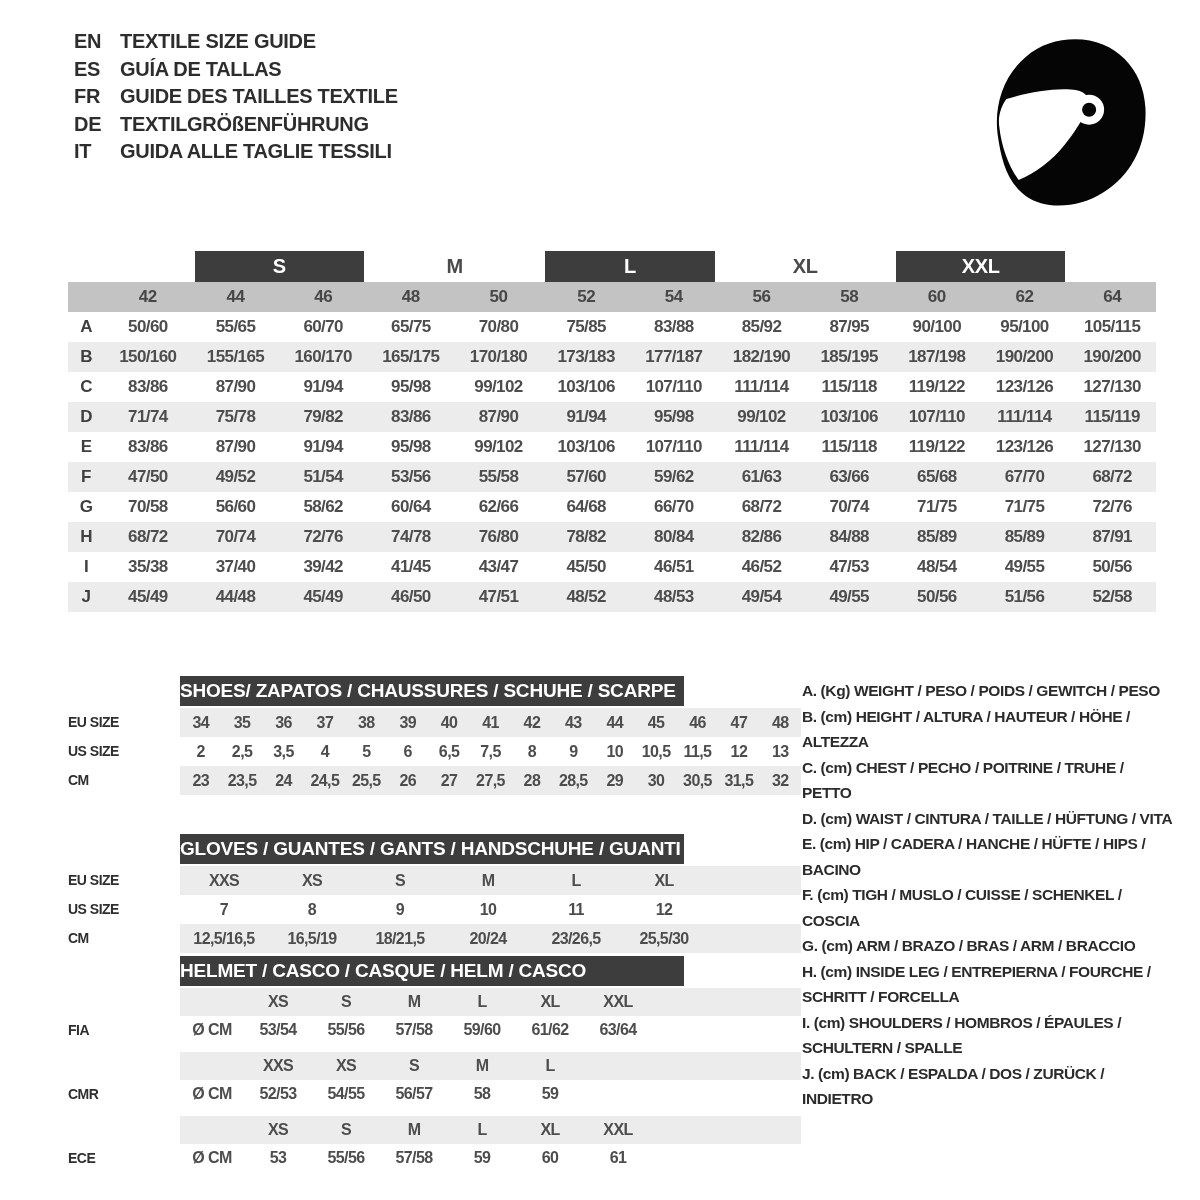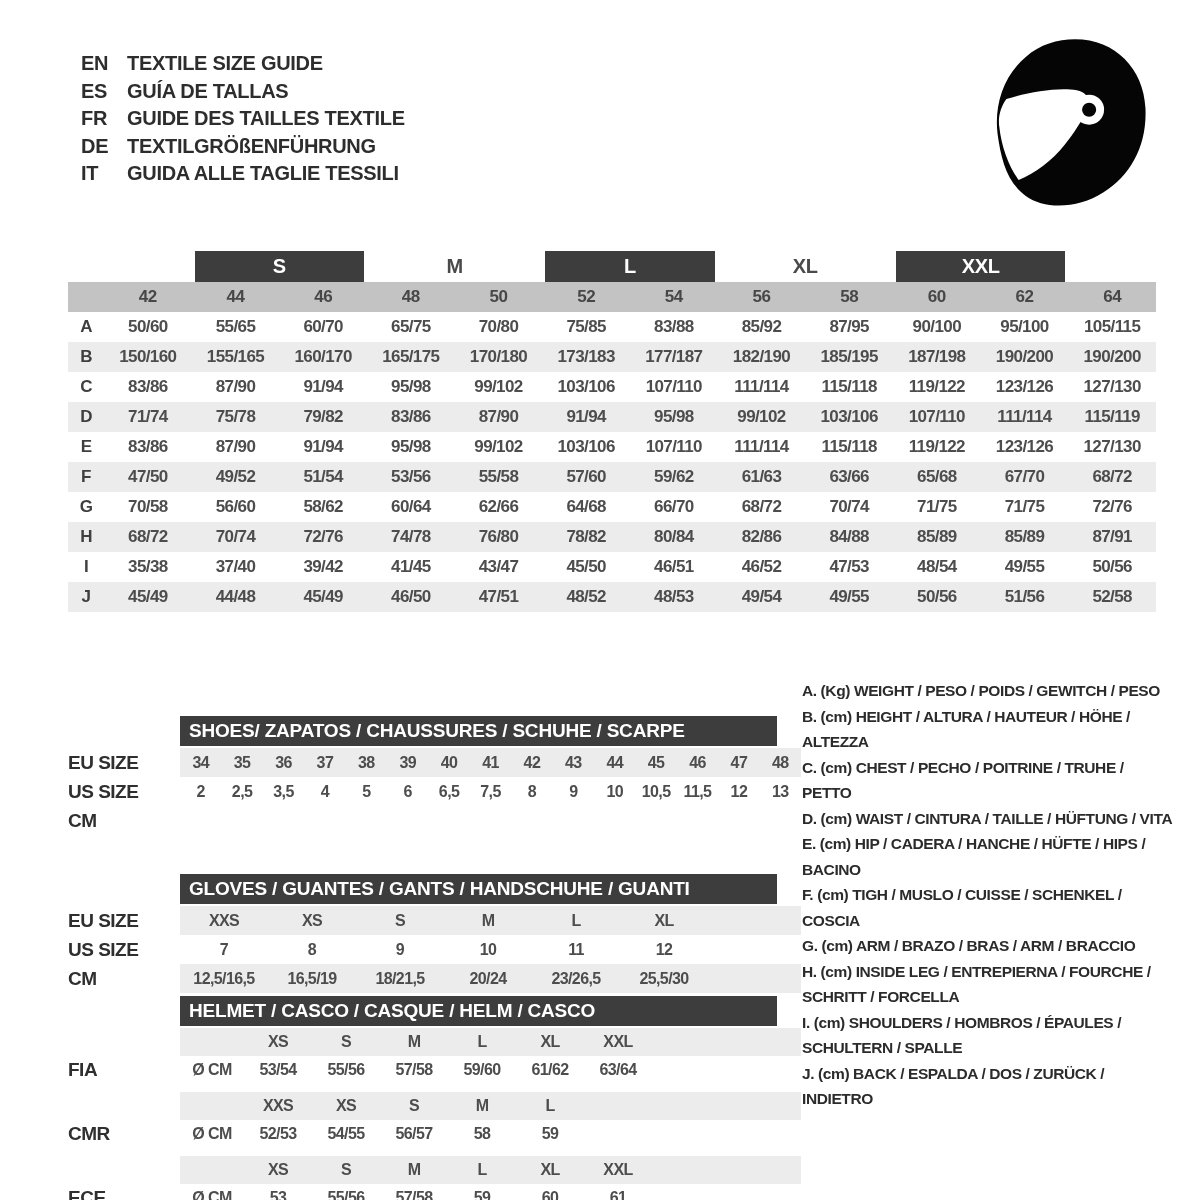--- a/index.html
+++ b/index.html
@@ -2,21 +2,21 @@
 <html style="--dark: #3d3d3d; --band: #c3c3c3; --stripe: #ececec; --txt: #4d4d4d; --txt2: #2d2d2d;"><head>
 <meta charset="utf-8">
 <style>
   html,body{margin:0;padding:0;background:#fff;}
   .page{position:relative;width:1200px;height:1200px;background:#fff;overflow:hidden;
         font-family:"Liberation Sans",sans-serif;font-weight:bold;
         -webkit-font-smoothing:antialiased;}
   :root{--dark:#3d3d3d;--band:#c3c3c3;--stripe:#ececec;--txt:#4d4d4d;--txt2:#2d2d2d;}
 
   
-  .lang-block{position:absolute;left:74px;top:50px;margin-left:7px;}
+  .lang-block{position:absolute;left:74px;top:28px;}
   .lang-row{display:flex;line-height:27.5px;font-size:20px;color:var(--txt2);letter-spacing:-0.3px;}
   .lang-code{width:46px;}
   .lang-title{white-space:nowrap;}
 
   
   .logo{position:absolute;left:980px;top:34px;width:176px;height:176px;}
 
   
   .main-table{position:absolute;left:68px;top:251px;width:1088px;}
   .main-grid{display:grid;grid-template-columns:36px repeat(12,1fr);}
@@ -25,26 +25,26 @@
   .group-cell.boxed{background:var(--dark);color:#fff;margin:0 3px;}
   .band-row{height:30px;background:var(--band);}
   .band-row div{text-align:center;line-height:30px;font-size:17px;color:#474747;letter-spacing:-0.5px;}
   .m-row{height:30px;}
   .m-row.gray{background:var(--stripe);}
   .m-row div{text-align:center;line-height:30px;font-size:17px;color:var(--txt);letter-spacing:-0.6px;}
   .m-row .letter-cell{color:#3f3f3f;}
 
   
   .section{position:absolute;left:68px;}
-  .bar{margin-left:112px;width:597px;height:30px;line-height:30px;background:var(--dark);
-       color:#fff;font-size:19px;padding-left:9px;box-sizing:border-box;
-       letter-spacing:-0.2px;white-space:nowrap;margin-top:40px;}
+  .bar{margin-left:112px;width:504px;height:30px;line-height:30px;background:var(--dark);
+       color:#fff;font-size:19px;box-sizing:border-box;
+       letter-spacing:-0.2px;white-space:nowrap;}
   .rows{margin-top:2px;}
   .s-row{display:flex;height:29px;line-height:29px;}
-  .s-label{width:112px;font-size:19px;color:#2f2f2f;letter-spacing:-0.5px;}
+  .s-label{width:112px;font-size:14px;color:#2f2f2f;letter-spacing:-0.5px;}
   .s-content{width:621px;display:grid;}
   .s-content.gray{background:var(--stripe);}
   .s-content div{text-align:center;font-size:16px;color:var(--txt);letter-spacing:-0.6px;}
   .cols-15{grid-template-columns:repeat(15,1fr);}
   .cols-6{grid-template-columns:repeat(6,88px) 1fr;}
   .h-grid{grid-template-columns:64px repeat(6,68px) 1fr;}
   .h-row{height:28px;line-height:28px;}
   .std-group.gapped{margin-top:8px;}
 
   
@@ -306,20 +306,37 @@
             <div>9</div>
             <div>10</div>
             <div>10,5</div>
             <div>11,5</div>
             <div>12</div>
             <div>13</div>
           </div>
         </div>
         <div class="s-row">
           <div class="s-label">CM</div>
+          <div class="s-content cols-15 gray">
+            <div>23</div>
+            <div>23,5</div>
+            <div>24</div>
+            <div>24,5</div>
+            <div>25,5</div>
+            <div>26</div>
+            <div>27</div>
+            <div>27,5</div>
+            <div>28</div>
+            <div>28,5</div>
+            <div>29</div>
+            <div>30</div>
+            <div>30,5</div>
+            <div>31,5</div>
+            <div>32</div>
+          </div>
         </div>
       </div>
   </div>
 
   <div class="section" style="top:834px;">
     <div class="bar">GLOVES / GUANTES / GANTS / HANDSCHUHE / GUANTI</div>
     <div class="rows" id="gloves-rows">
         <div class="s-row">
           <div class="s-label">EU SIZE</div>
           <div class="s-content cols-6 gray">

